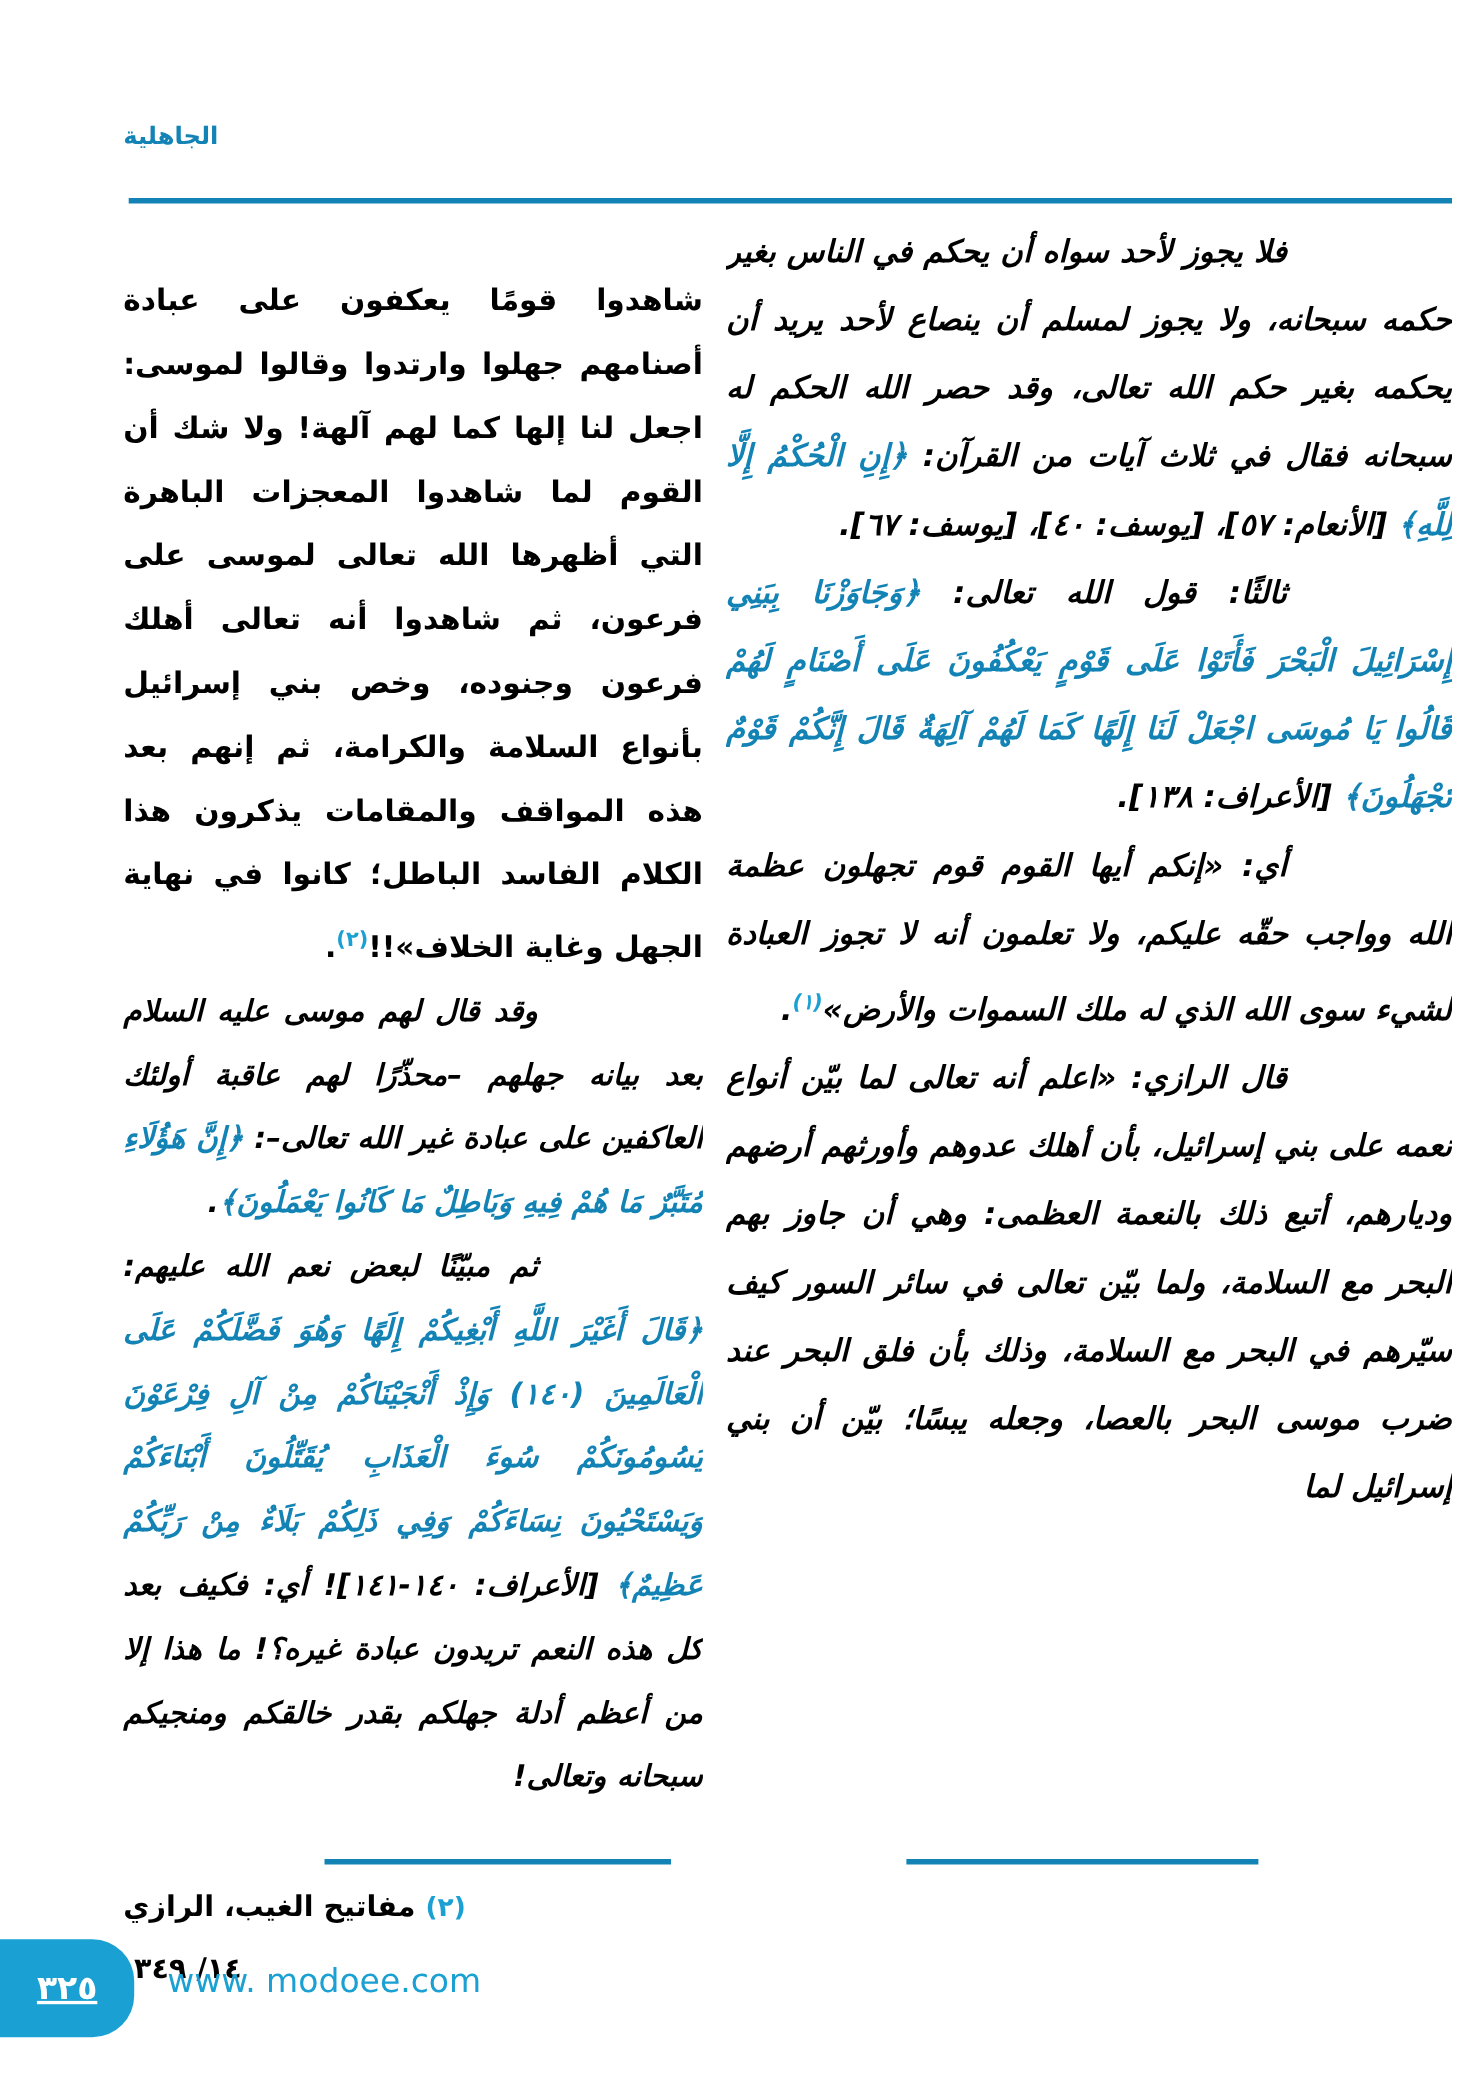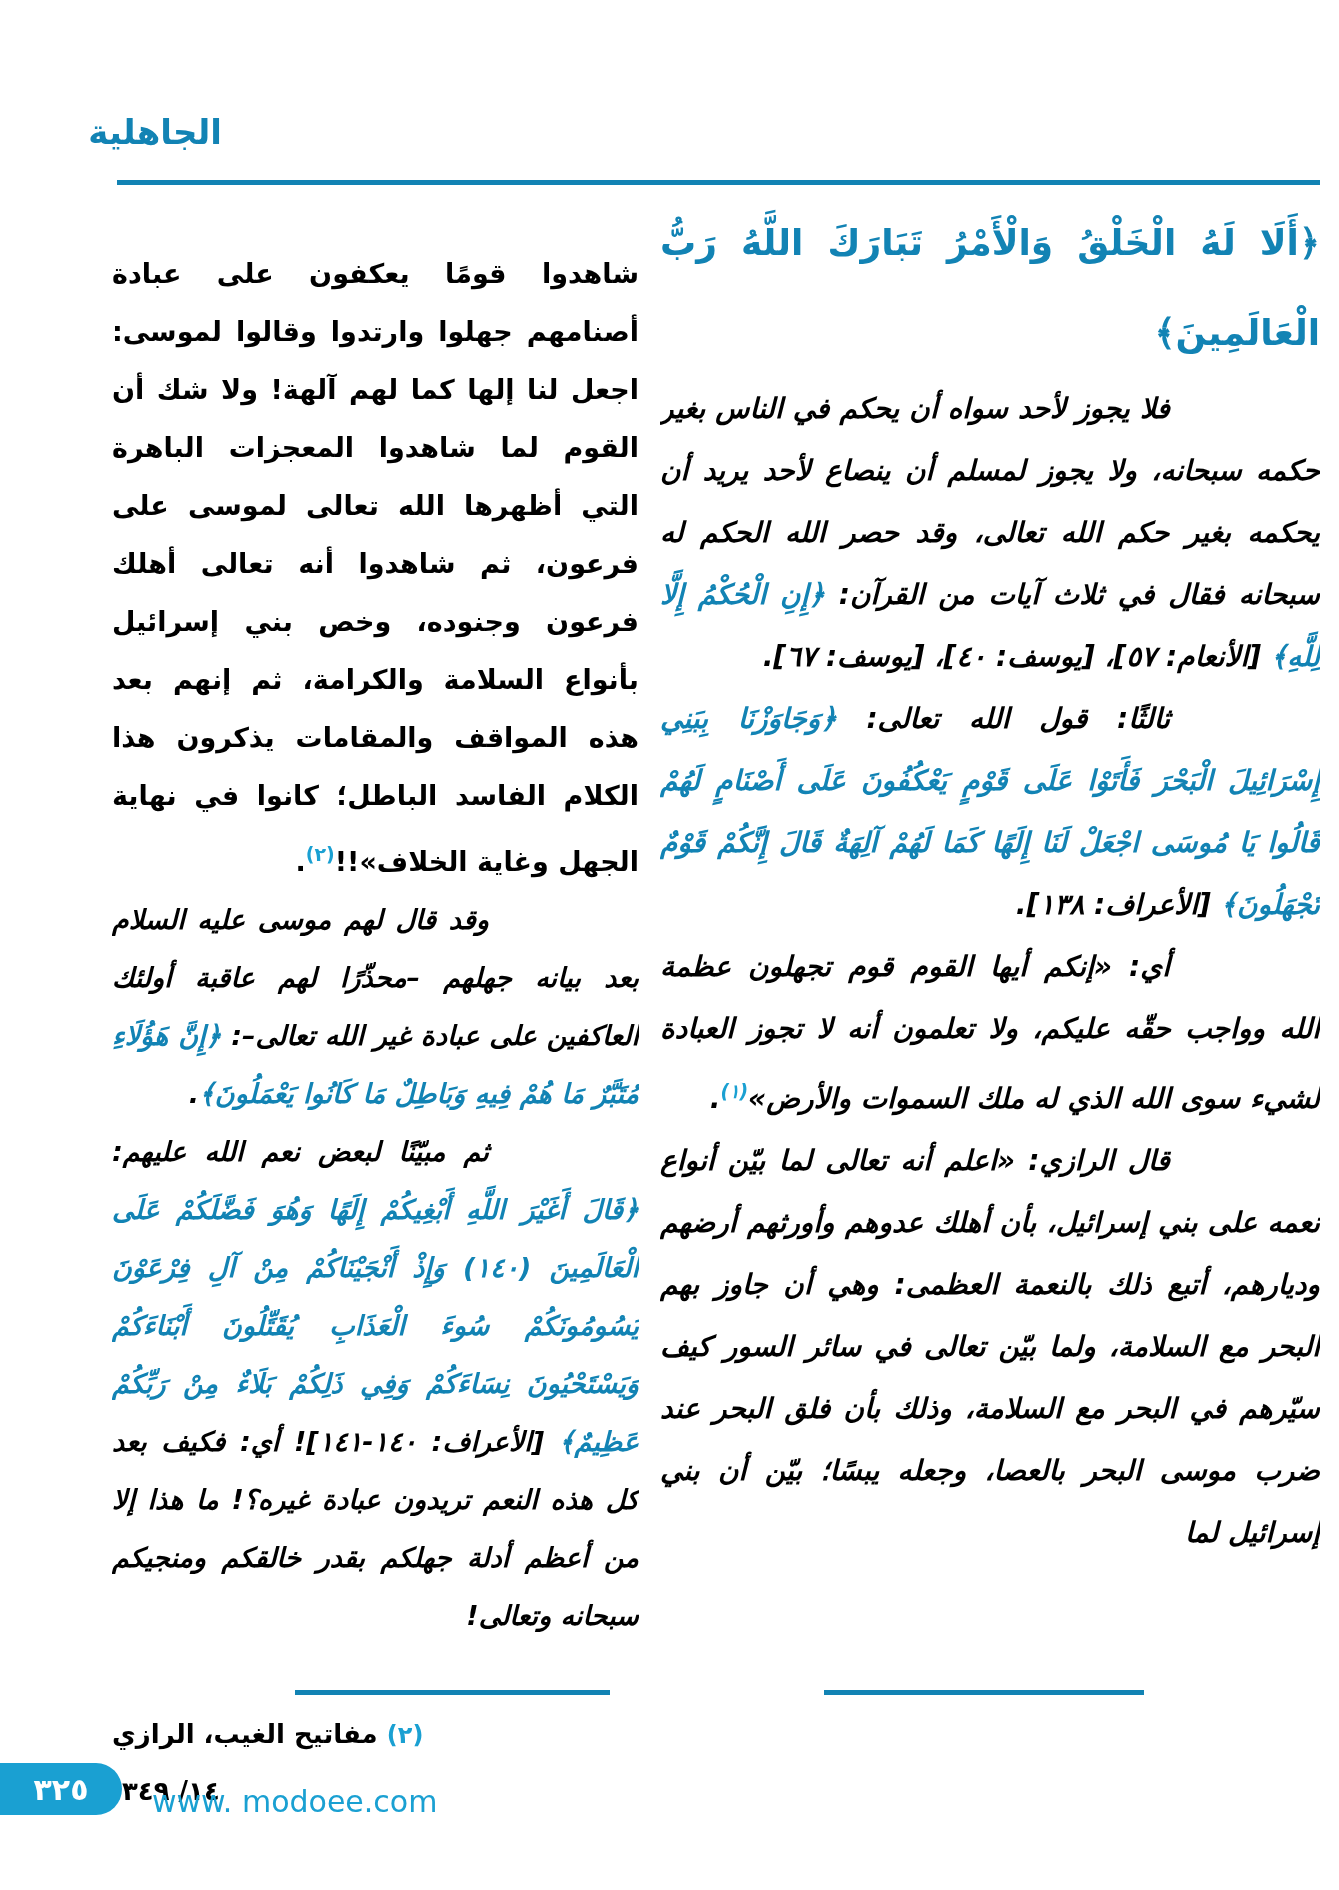--- a/index.html
+++ b/index.html
@@ -1,55 +1,52 @@
 <!DOCTYPE html>
 <html lang="ar" dir="rtl"><head>
 <meta charset="utf-8">
 <style>
   html,body{margin:0;padding:0;background:#fff;}
   .page{position:relative;width:1339px;height:1890px;background:#ffffff;overflow:hidden;
         font-family:"DejaVu Sans",sans-serif;direction:rtl;color:#000;}
   .running-head{position:absolute;left:112px;top:112px;width:110px;color:#1283b4;
-        font-size:34px;font-weight:bold;text-align:left;}
+        font-size:22px;font-weight:bold;text-align:left;}
   .head-rule{position:absolute;left:117px;top:180px;width:1203px;height:5px;background:#1283b4;}
   .col{position:absolute;text-align:justify;font-weight:bold;overflow:hidden;}
   .col-right{top:198px;left:660px;width:660px;height:1484px;font-size:28px;line-height:62px;}
   .col-left{top:245px;left:112px;width:527px;height:1438px;font-size:27px;line-height:58px;}
   .para{margin:0;text-align:justify;}
   .indent{text-indent:150px;font-style:italic;}
   .quran{color:#1283b4;}
   .verse-line{color:#1283b4;font-size:36px;line-height:90px;text-align:justify;text-align-last:justify;font-weight:bold;}
   .ref-line{padding-right:175px;line-height:56px;}
   .fn-marker{color:#1aa0d2;font-size:19px;vertical-align:super;font-weight:bold;}
   .fn-sep{position:absolute;height:5px;background:#1283b4;}
   .fn-sep-right{left:824px;top:1690px;width:320px;}
   .fn-sep-left{left:295px;top:1690px;width:315px;}
   .footnote{position:absolute;top:1706px;font-size:26px;font-weight:bold;line-height:56px;
         direction:rtl;text-align:left;}
   .footnote-right{left:700px;width:474px;}
   .footnote-left{left:112px;width:346px;}
   .footnote .fn-marker{font-size:24px;vertical-align:baseline;}
-  .page-tab{position:absolute;left:0;top:1763px;width:122px;height:52px;background:#1aa0d2;
+  .page-tab{position:absolute;left:0;top:1763px;width:122px;height:89px;background:#1aa0d2;
         border-radius:0 38px 38px 0;display:flex;align-items:center;justify-content:center;
-        color:#fff;font-size:30px;font-weight:bold;}
+        color:#fff;font-size:30px;font-weight:bold;text-decoration:underline;}
   .site-url{position:absolute;left:152px;top:1784px;color:#1aa0d2;font-size:30px;direction:ltr;
         font-family:"DejaVu Sans",sans-serif;}
 </style>
 </head>
 <body>
 
 <div class="page">
 
   <div class="running-head">الجاهلية</div>
   <div class="head-rule"></div>
 
   <div class="col col-right">
-    <div class="para verse-line">
-      <span>﴿أَلَا لَهُ الْخَلْقُ وَالْأَمْرُ تَبَارَكَ اللَّهُ رَبُّ الْعَالَمِينَ﴾</span>
-    </div>
     <div class="para indent">
       <span>فلا يجوز لأحد سواه أن يحكم في الناس بغير حكمه سبحانه، ولا يجوز لمسلم أن ينصاع لأحد يريد أن يحكمه بغير حكم الله تعالى، وقد حصر الله الحكم له سبحانه فقال في ثلاث آيات من القرآن: </span><span class="quran">﴿إِنِ الْحُكْمُ إِلَّا لِلَّهِ﴾</span><span> [الأنعام: ٥٧]، [يوسف: ٤٠]، [يوسف: ٦٧].</span>
     </div>
     <div class="para indent">
       <span>ثالثًا: قول الله تعالى: </span><span class="quran">﴿وَجَاوَزْنَا بِبَنِي إِسْرَائِيلَ الْبَحْرَ فَأَتَوْا عَلَى قَوْمٍ يَعْكُفُونَ عَلَى أَصْنَامٍ لَهُمْ قَالُوا يَا مُوسَى اجْعَلْ لَنَا إِلَهًا كَمَا لَهُمْ آلِهَةٌ قَالَ إِنَّكُمْ قَوْمٌ تَجْهَلُونَ﴾</span><span> [الأعراف: ١٣٨].</span>
     </div>
     <div class="para indent">
       <span>أي: «إنكم أيها القوم قوم تجهلون عظمة الله وواجب حقّه عليكم، ولا تعلمون أنه لا تجوز العبادة لشيء سوى الله الذي له ملك السموات والأرض»</span><span class="fn-marker">(١)</span><span>.</span>
     </div>
     <div class="para indent">

